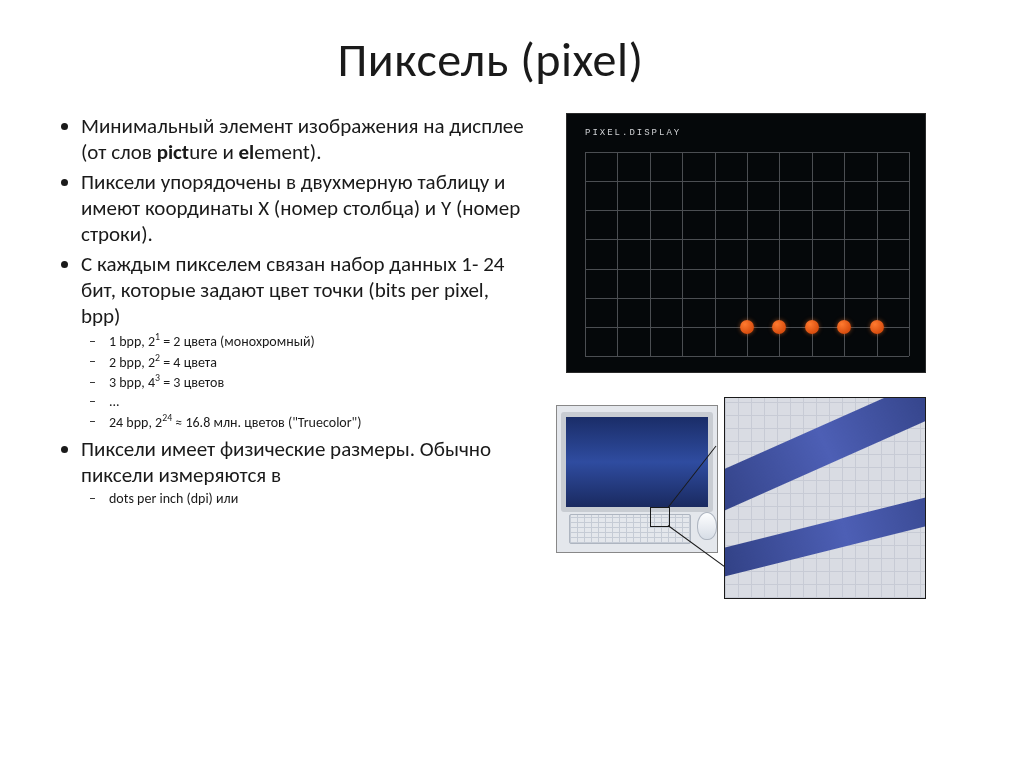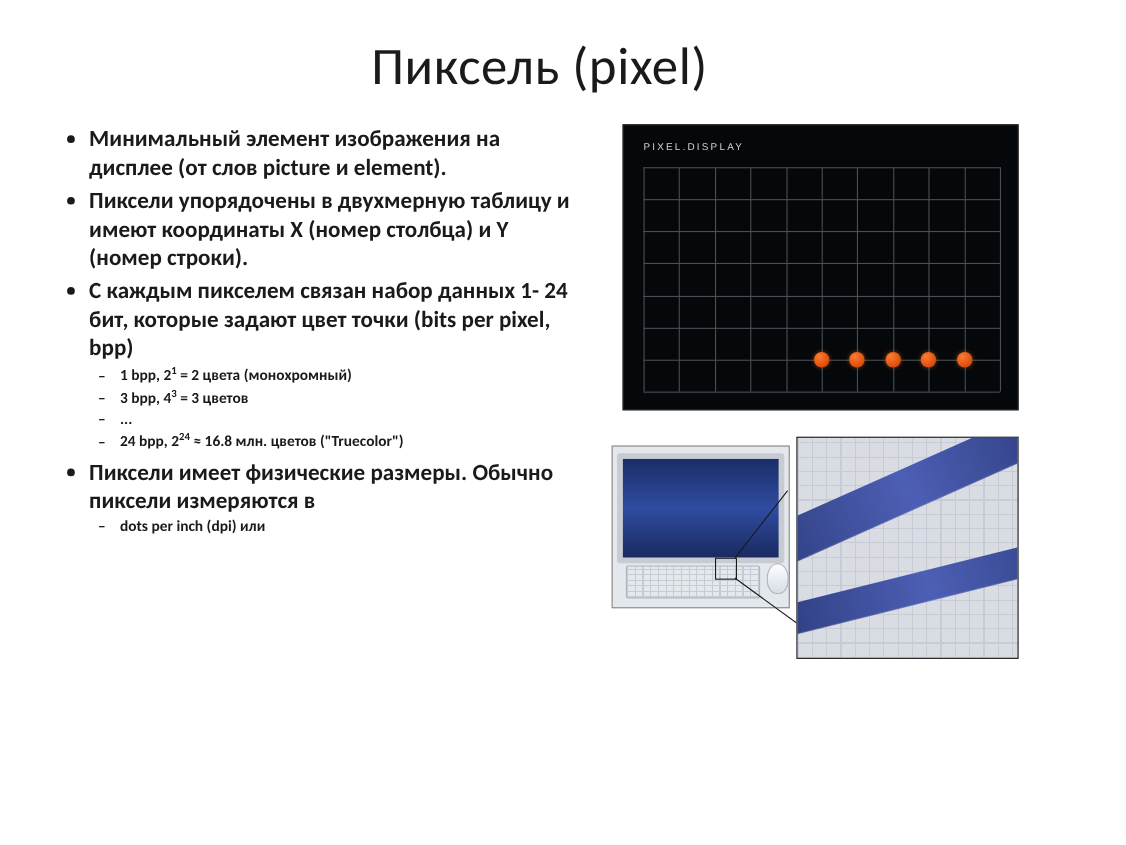--- a/index.html
+++ b/index.html
@@ -41,21 +41,20 @@
     align-items: flex-end;
   }
   ul.main {
     margin: 0;
     padding-left: 26px;
     font-size: 21px;
     line-height: 1.24;
   }
   ul.main > li {
     margin-bottom: 4px;
-    font-weight: bold;
   }
   ul.sub {
     list-style-type: none;
     margin: 2px 0 4px 0;
     padding-left: 28px;
     font-size: 14px;
     line-height: 1.35;
   }
   ul.sub > li::before {
     content: "–  ";
@@ -75,21 +74,21 @@
     box-sizing: border-box;
     overflow: hidden;
   }
   .pixel-display .label {
     position: absolute;
     top: 14px;
     left: 18px;
     color: #d0d2d5;
     font-size: 9px;
     letter-spacing: 2px;
-    font-family: Liberation Sans, sans-serif;
+    font-family: Liberation Mono, monospace;
   }
   .pixel-display .grid {
     position: absolute;
     left: 18px; right: 18px; top: 38px; bottom: 18px;
   }
   .pixel-display .grid .hline,
   .pixel-display .grid .vline {
     position: absolute;
     background: #4b4e52;
   }
@@ -190,20 +189,21 @@
     <div class="left">
       <ul class="main">
         <li>
           <span>Минимальный элемент изображения на дисплее (от слов </span><b>pict</b><span>ure и </span><b>el</b><span>ement).</span>
         </li>
         <li>Пиксели упорядочены в двухмерную таблицу и имеют координаты X (номер столбца) и Y (номер строки).</li>
         <li>
           <span>С каждым пикселем связан набор данных 1- 24 бит, которые задают цвет точки (bits per pixel, bpp)</span>
           <ul class="sub">
             <li><span>1 bpp, 2</span><sup>1</sup><span> = 2 цвета (монохромный)</span></li>
+            <li><span>2 bpp, 2</span><sup>2</sup><span> = 4 цвета</span></li>
             <li><span>3 bpp, 4</span><sup>3</sup><span> = 3 цветов</span></li>
             <li>...</li>
             <li><span>24 bpp, 2</span><sup>24</sup><span> ≈ 16.8 млн. цветов ("Truecolor")</span></li>
           </ul>
         </li>
         <li>
           <span>Пиксели имеет физические размеры. Обычно пиксели измеряются в</span>
           <ul class="sub">
             <li>dots per inch (dpi) или</li>
           </ul>

